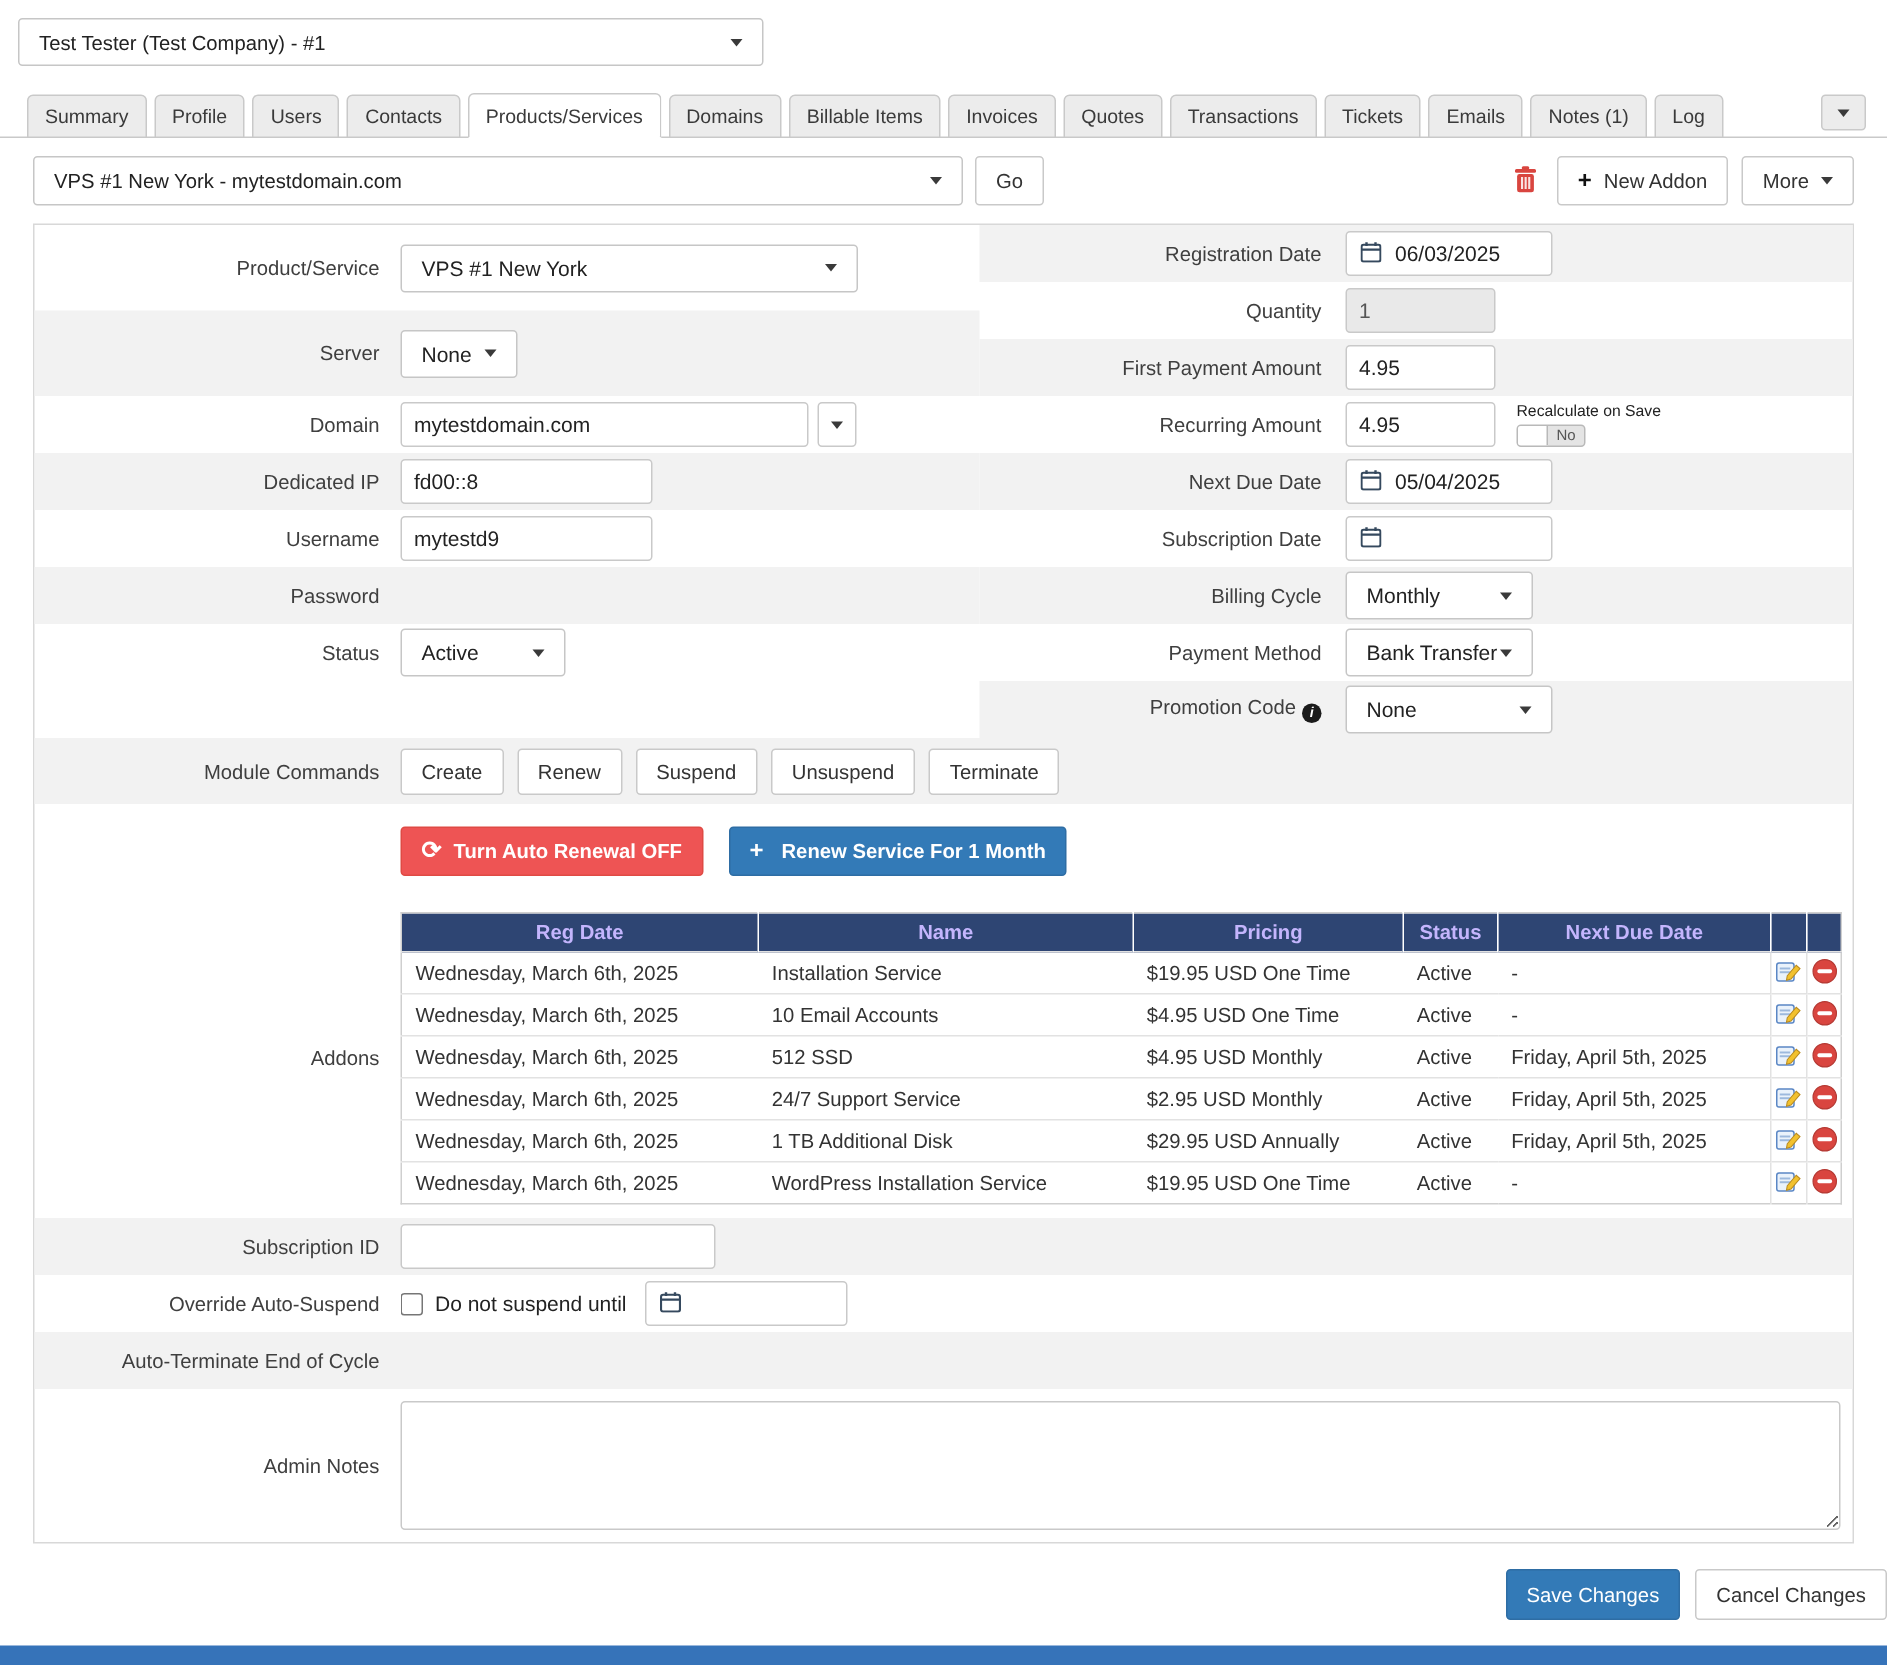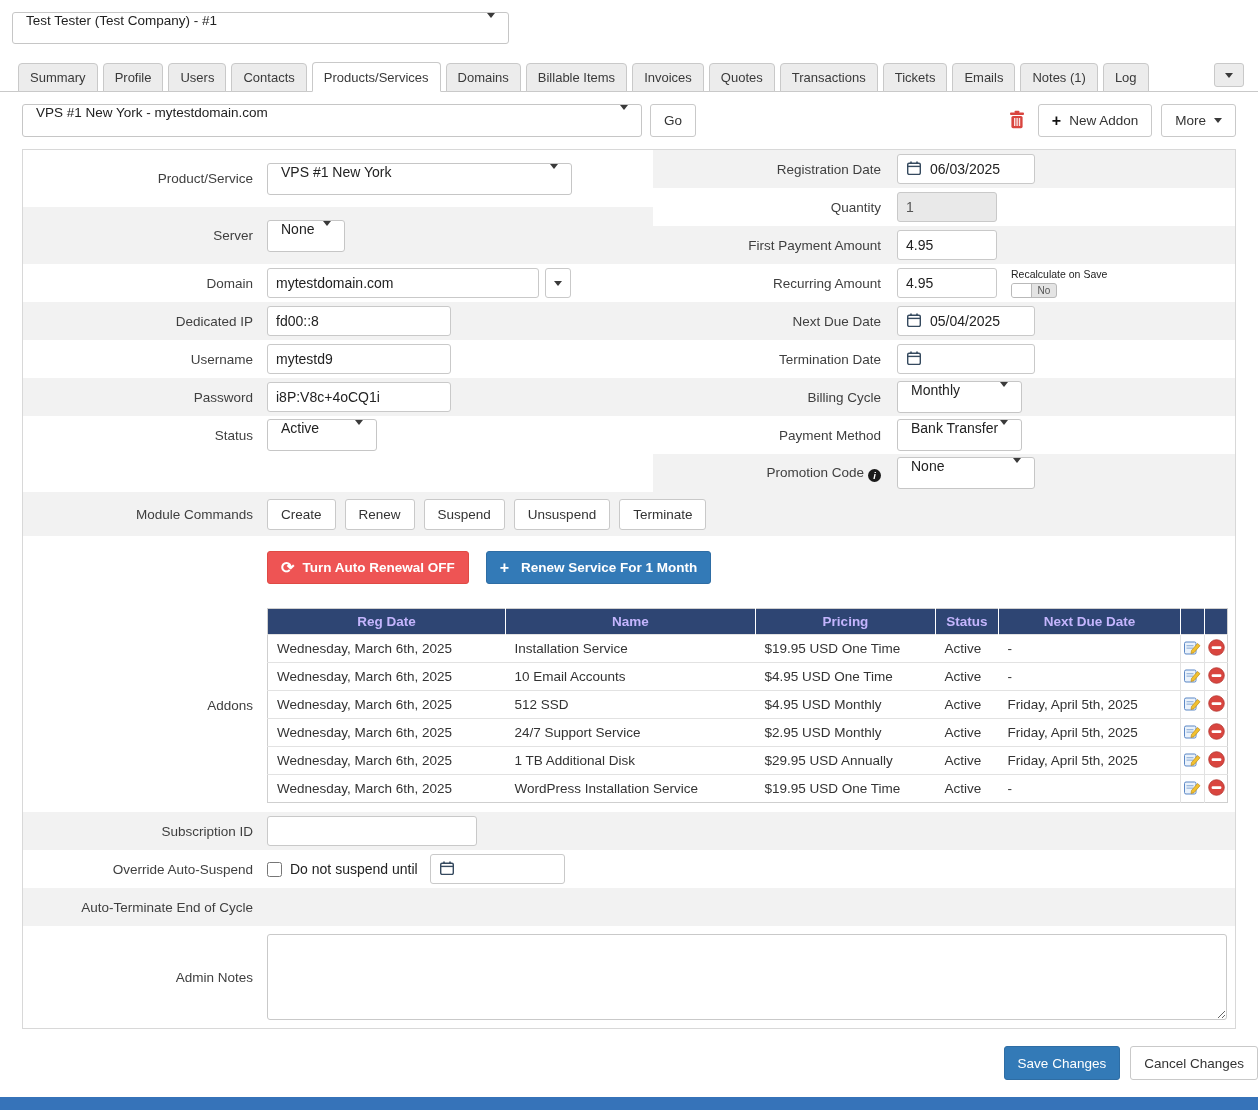--- a/index.html
+++ b/index.html
@@ -8,21 +8,21 @@
     font-family: "Liberation Sans", sans-serif;
     font-size: 13.5px;
     color: #333;
     background:#fff;
   }
   .page { width:1258px; height:1113px; position:relative; background:#fff; overflow:hidden; }
 
   
   .client-row { padding:12px 0 0 12px; }
   .fakesel {
-    display:inline-flex; align-items:flex-start; justify-content:space-between;
+    display:inline-flex; align-items:center; justify-content:space-between;
     background:#fff; border:1px solid #c6c6c6; border-radius:3px;
     height:32px; padding:0 13px; color:#222; cursor:pointer;
   }
   .client-sel { width:497px; }
   .car { width:0; height:0; border-left:4px solid transparent; border-right:4px solid transparent; border-top:5px solid #3a3a3a; display:inline-block; }
 
   
   .tabs-row { display:flex; align-items:flex-end; padding:18px 14px 0 18px; border-bottom:1px solid #c9c9c9; }
   .tab-list { display:flex; align-items:flex-end; }
   .tab {
@@ -63,21 +63,21 @@
   .col1 .ffield { padding-left:14px; display:flex; align-items:center; flex:1; }
   .col2 .ffield { padding-left:16px; display:flex; align-items:center; flex:1; }
   .full .ffield { padding-left:14px; display:flex; align-items:center; flex:1; }
   .h38 { height:38px; } .h57 { height:57px; } .h44 { height:44px;justify-content:space-between; }
   .g { background:#f2f2f2; }
 
   .inp { height:30px; border:1px solid #c9c9c9; border-radius:3px; padding:0 8px; font:inherit; font-size:14px; color:#222; background:#fff; }
   .inp:disabled { background:#e9e9e9; color:#555; }
   .sel-c { height:32px; font-size:14px; }
   .w78{width:78px}.w100{width:100px}.w110{width:110px}.w125{width:125px}
-  .w135{width:135px}.w138{width:138px}.w200{width:184px}.w210{width:210px}
+  .w135{width:135px}.w138{width:138px}.w200{width:168px}.w210{width:210px}
   .w272{width:272px}.w305{width:305px}.w395{width:395px}
   .mini-btn { width:26px; height:30px; border:1px solid #c9c9c9; border-radius:3px; background:#fff; display:flex; align-items:center; justify-content:center; margin-left:6px; cursor:pointer; }
 
   .dategrp { display:inline-flex; align-items:center; gap:9px; height:30px; border:1px solid #c9c9c9; border-radius:3px; background:#fff; padding:0 9px; font-size:14px; color:#222; cursor:pointer; }
 
   .recalc { display:flex; flex-direction:column; margin-left:14px; }
   .recalc-label { font-size:10.5px; color:#222; line-height:1.2; }
   .toggle { display:inline-flex; align-items:stretch; width:46px; height:15px; border:1px solid #b9b9b9; border-radius:3px; background:#e4e4e4; font-size:10px; color:#555; margin-top:3px; cursor:pointer; overflow:hidden; }
   .knob { width:20px; background:#fff; border-right:1px solid #b9b9b9; }
   .tlabel { flex:1; text-align:center; line-height:13px; }
@@ -216,23 +216,20 @@
             </div>
         </div>
         <div class="frow h38">
           <div class="flabel">Username</div>
           <div class="ffield">
               <input class="inp w200" value="mytestd9" style="">
             </div>
         </div>
         <div class="frow h38 g">
           <div class="flabel">Password</div>
-          <div class="ffield">
-              <input class="inp w200" value="i8P:V8c+4oCQ1i" style="">
-            </div>
         </div>
         <div class="frow h38">
           <div class="flabel">Status</div>
           <div class="ffield">
             <div class="fakesel sel-c w110">
               <span>Active</span>
               <span class="car"></span>
             </div>
           </div>
         </div>
@@ -286,21 +283,21 @@
                     <rect x="0.7" y="2.2" width="12.6" height="11.2" rx="1.4" fill="none" stroke="#35495e" stroke-width="1.4"></rect>
                     <line x1="0.7" y1="5.4" x2="13.3" y2="5.4" stroke="#35495e" stroke-width="1.4"></line>
                     <line x1="4" y1="0.5" x2="4" y2="3" stroke="#35495e" stroke-width="1.6"></line>
                     <line x1="10" y1="0.5" x2="10" y2="3" stroke="#35495e" stroke-width="1.6"></line>
                   </svg></span>
               <span>05/04/2025</span>
             </div>
           </div>
         </div>
         <div class="frow h38">
-          <div class="flabel">Termination Date</div>
+          <div class="flabel">Subscription Date</div>
           <div class="ffield">
             <div class="dategrp w138">
               <span><svg width="14" height="14" viewBox="0 0 14 14">
                     <rect x="0.7" y="2.2" width="12.6" height="11.2" rx="1.4" fill="none" stroke="#35495e" stroke-width="1.4"></rect>
                     <line x1="0.7" y1="5.4" x2="13.3" y2="5.4" stroke="#35495e" stroke-width="1.4"></line>
                     <line x1="4" y1="0.5" x2="4" y2="3" stroke="#35495e" stroke-width="1.6"></line>
                     <line x1="10" y1="0.5" x2="10" y2="3" stroke="#35495e" stroke-width="1.6"></line>
                   </svg></span>
               <span></span>
             </div>

